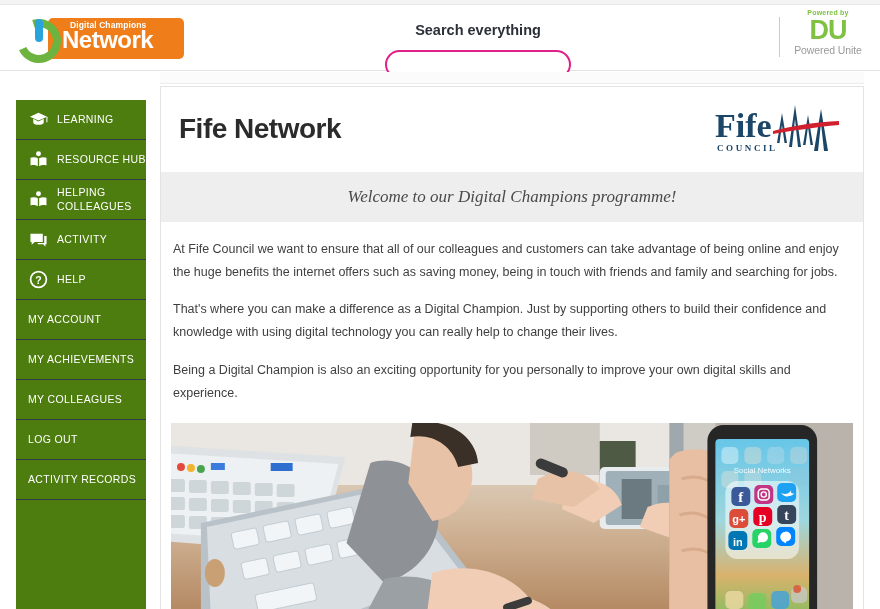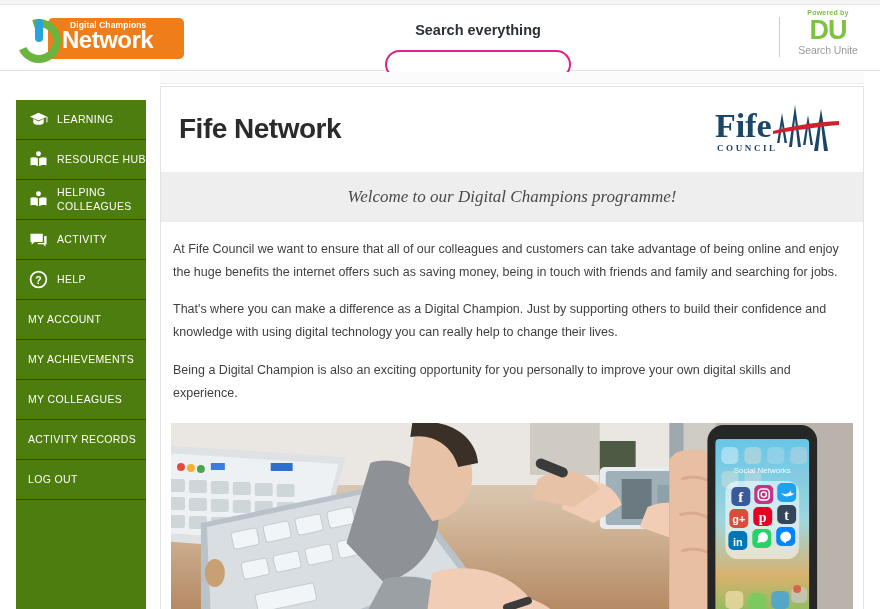--- a/index.html
+++ b/index.html
@@ -286,21 +286,21 @@
   <div class="search-wrap">
     <span class="search-label">Search everything</span>
     <input class="search-input" type="text" value="" placeholder="" style="">
     <button class="submit-btn">SUBMIT</button>
   </div>
 
   <div class="du-divider"></div>
   <div class="du-logo">
     <div class="du-powered">Powered by</div>
     <div class="du-mark">DU</div>
-    <div class="du-name">Search Unite</div>
+    <div class="du-name">Powered Unite</div>
   </div>
 </div>
 
 <div class="page">
 
   <nav class="sidebar">
 
     <div class="nav-item with-icon">
       <span class="nav-icon">
         <svg viewBox="0 0 20 20" width="19" height="19" fill="#ffffff">
@@ -357,24 +357,24 @@
     <div class="nav-item plain">
       <span class="nav-label">MY ACCOUNT</span>
     </div>
     <div class="nav-item plain">
       <span class="nav-label">MY ACHIEVEMENTS</span>
     </div>
     <div class="nav-item plain">
       <span class="nav-label">MY COLLEAGUES</span>
     </div>
     <div class="nav-item plain">
+      <span class="nav-label">LOG OUT</span>
+    </div>
+    <div class="nav-item plain">
       <span class="nav-label">ACTIVITY RECORDS</span>
-    </div>
-    <div class="nav-item plain">
-      <span class="nav-label">LOG OUT</span>
     </div>
   </nav>
 
   <main class="main">
     <div class="pre-card"></div>
 
     <section class="card">
 
       <div class="card-head">
         <h1 class="page-title">Fife Network</h1>

